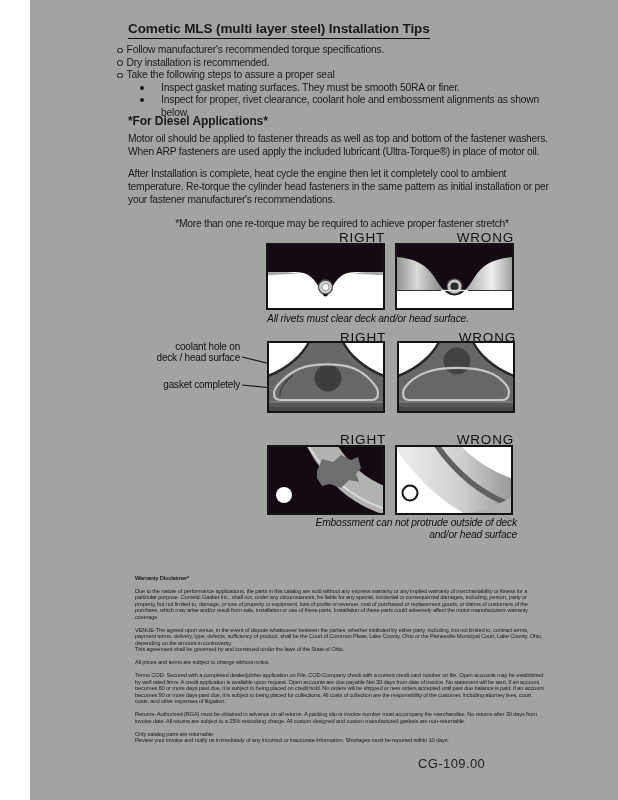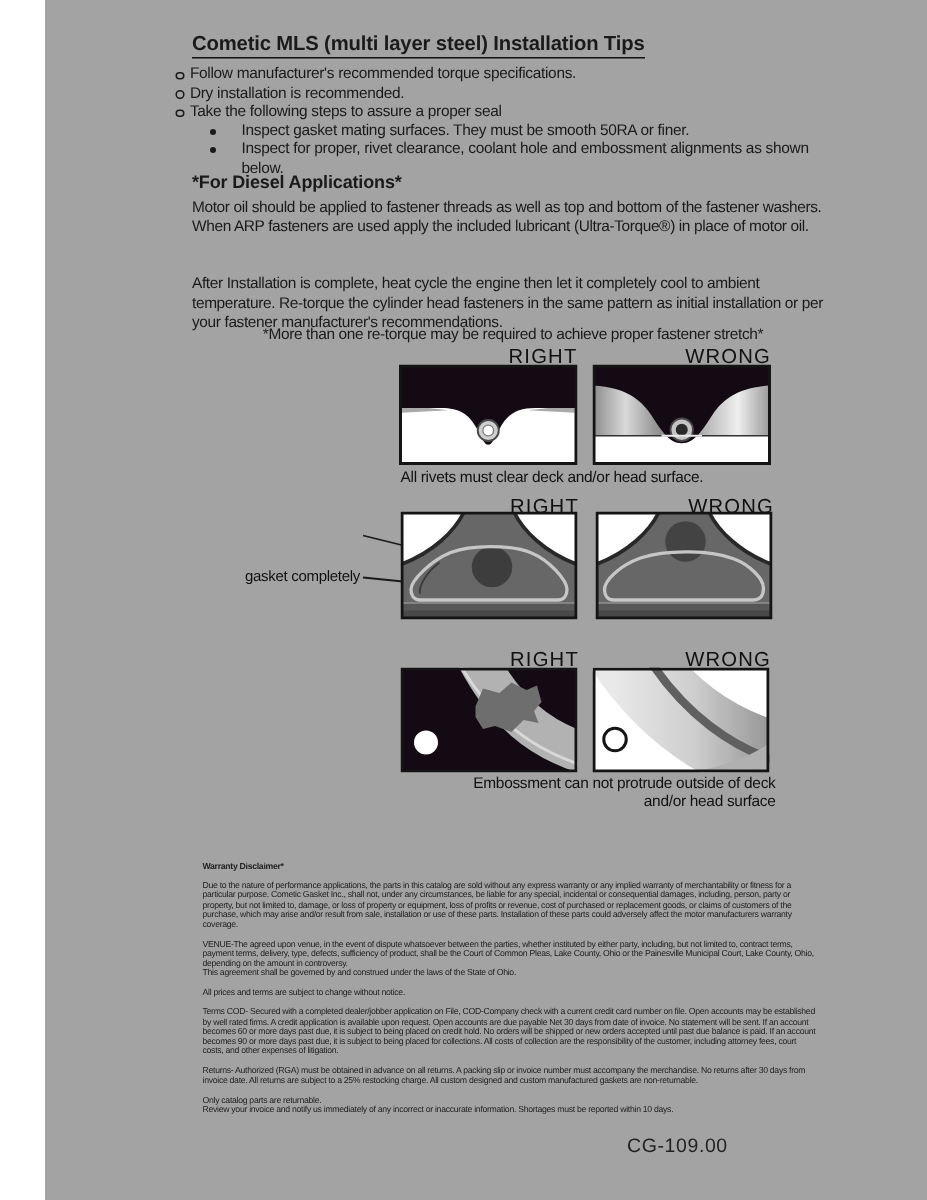--- a/index.html
+++ b/index.html
@@ -16,25 +16,25 @@
   
   .bullets{left:87px;top:44px;width:440px;font-size:10.3px;letter-spacing:-0.2px;line-height:12.6px;}
   .b-row{display:flex;align-items:flex-start;}
   .ring{flex:0 0 auto;width:3.6px;height:3.6px;border:1px solid #1a1a1a;border-radius:50%;margin:3.6px 4px 0 0;}
   .dot{flex:0 0 auto;width:4px;height:4px;background:#1a1a1a;border-radius:50%;margin:4px 4px 0 0;}
   .sub{margin-left:23px;gap:13px;}
   
   .diesel-h{left:98px;top:114px;font-size:12px;font-weight:bold;letter-spacing:-0.1px;}
   .para{left:98px;width:428px;font-size:10.3px;letter-spacing:-0.25px;line-height:12.8px;}
   .p1{top:133px;}
-  .p2{top:184px;}
+  .p2{top:168px;}
   .p3{top:218px;text-align:center;}
   
   .rw{font-size:13.5px;letter-spacing:0.8px;color:#111;text-align:right;width:119px;}
-  .caption{font-size:10.3px;letter-spacing:-0.2px;line-height:12px;color:#111;}
+  .caption{font-size:10.3px;letter-spacing:-0.2px;line-height:12px;color:#111;font-style:italic;}
   .dbox{position:absolute;}
   .callout{font-size:10px;letter-spacing:-0.2px;line-height:11px;text-align:right;color:#111;}
   
   .legal{left:105px;top:575px;width:410px;font-size:5.8px;letter-spacing:-0.2px;line-height:6.5px;color:#222;}
   .legal .lh{font-weight:bold;margin:0 0 6px 0;}
   .legal p{margin:0 0 6.5px 0;}
   .legal p.tight{margin-bottom:0;}
   
   .docnum{left:388px;top:756px;font-size:13px;letter-spacing:0.4px;color:#222;}
 </style>
@@ -106,20 +106,24 @@
     <circle cx="59.5" cy="43.5" r="4" fill="#2a2a2a"></circle>
     <line x1="46" y1="47.5" x2="73" y2="47.5" stroke="#e8e8e8" stroke-width="1.4"></line>
     <rect x="1" y="1" width="117" height="65" fill="none" stroke="#141414" stroke-width="2"></rect>
   </svg>
 
   <div class="abs caption" style="left:237px;top:313px;">All rivets must clear deck and/or head surface.</div>
 
   <div class="abs rw" style="left:237px;top:330px;">RIGHT</div>
   <div class="abs rw" style="left:367px;top:330px;">WRONG</div>
 
+  <div class="abs callout" style="left:95px;top:341px;width:115px;">
+    <div>coolant hole on</div>
+    <div>deck / head surface</div>
+  </div>
   <div class="abs callout" style="left:95px;top:379px;width:115px;">gasket completely</div>
 
   <svg class="abs" style="left:100px;top:338px;" width="265" height="60" viewBox="0 0 265 60">
     <line x1="112" y1="19" x2="197" y2="40" stroke="#1a1a1a" stroke-width="1.2"></line>
     <line x1="112" y1="47" x2="152" y2="51" stroke="#1a1a1a" stroke-width="1.2"></line>
   </svg>
 
   <svg class="dbox" style="left:237px;top:341px;" width="118" height="72" viewBox="0 0 118 72">
     <rect x="1" y="1" width="116" height="70" fill="#676767"></rect>
     <rect x="1" y="61" width="116" height="10" fill="#575757"></rect>

